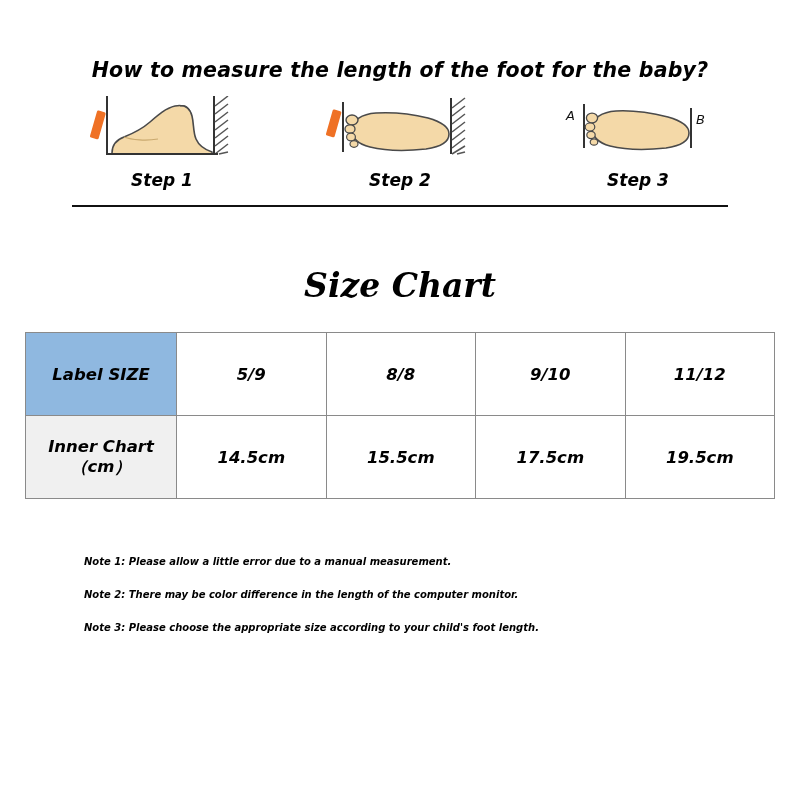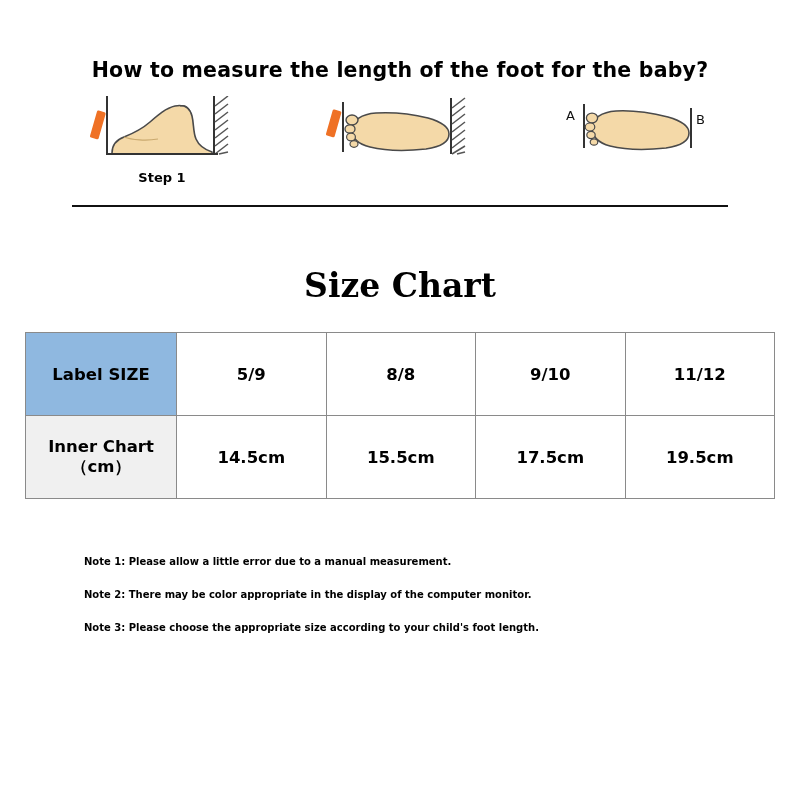--- a/index.html
+++ b/index.html
@@ -11,20 +11,21 @@
     height: 800px;
     background: #ffffff;
     font-family: "DejaVu Sans", sans-serif;
     color: #000000;
     overflow: hidden;
   }
   .page {
     position: relative;
     width: 752px;
     height: 800px;
+    font-style: italic;
   }
 
   
   .measure-block {
     position: absolute;
     left: 0;
     top: 58px;
     width: 800px;
   }
   .measure-title {
@@ -46,21 +47,21 @@
   .step {
     width: 200px;
     text-align: center;
     position: relative;
   }
   .step-art {
     height: 72px;
     position: relative;
   }
   .step-label {
-    font-size: 13px;
+    font-size: 17px;
     font-weight: bold;
     margin-top: 2px;
   }
   .divider-rule {
     position: absolute;
     left: 72px;
     top: 205px;
     width: 656px;
     height: 2px;
     background: #111;
@@ -186,36 +187,38 @@
             </g>
 
             <path d="M52 34 C52 24 62 18 76 17 C94 16 112 18 128 22 C142 26 149 31 149 38 C149 46 140 51 126 53 C108 55 86 55 70 51 C58 48 52 42 52 34 Z" fill="#f4d9a8" stroke="#4a4a4a" stroke-width="1.6"></path>
 
             <ellipse cx="52" cy="24" rx="6" ry="5" fill="#f4d9a8" stroke="#4a4a4a" stroke-width="1.4"></ellipse>
             <ellipse cx="50" cy="33" rx="5" ry="4.2" fill="#f4d9a8" stroke="#4a4a4a" stroke-width="1.3"></ellipse>
             <ellipse cx="51" cy="41" rx="4.4" ry="3.8" fill="#f4d9a8" stroke="#4a4a4a" stroke-width="1.2"></ellipse>
             <ellipse cx="54" cy="48" rx="4" ry="3.4" fill="#f4d9a8" stroke="#4a4a4a" stroke-width="1.2"></ellipse>
           </svg>
         </div>
+        <div class="step-label">Step 2</div>
       </div>
 
       <div class="step">
         <div class="step-art">
           <svg width="200" height="72" viewBox="0 0 200 72" xmlns="http://www.w3.org/2000/svg">
             <text x="28" y="24" font-family="DejaVu Sans, sans-serif" font-size="13" fill="#111">A</text>
             <text x="158" y="28" font-family="DejaVu Sans, sans-serif" font-size="13" fill="#111">B</text>
             <rect x="45" y="8" width="2" height="44" fill="#333"></rect>
             <rect x="152" y="12" width="2" height="40" fill="#333"></rect>
             <path d="M54 32 C54 22 64 16 78 15 C96 14 114 17 130 21 C144 25 151 30 151 37 C151 45 142 50 128 52 C110 54 88 54 72 50 C60 47 54 40 54 32 Z" fill="#f4d9a8" stroke="#4a4a4a" stroke-width="1.6"></path>
             <ellipse cx="54" cy="22" rx="5.6" ry="4.8" fill="#f4d9a8" stroke="#4a4a4a" stroke-width="1.3"></ellipse>
             <ellipse cx="52" cy="31" rx="4.8" ry="4" fill="#f4d9a8" stroke="#4a4a4a" stroke-width="1.2"></ellipse>
             <ellipse cx="53" cy="39" rx="4.2" ry="3.6" fill="#f4d9a8" stroke="#4a4a4a" stroke-width="1.2"></ellipse>
             <ellipse cx="56" cy="46" rx="3.8" ry="3.2" fill="#f4d9a8" stroke="#4a4a4a" stroke-width="1.2"></ellipse>
           </svg>
         </div>
+        <div class="step-label">Step 3</div>
       </div>
 
     </div>
   </div>
 
   <div class="divider-rule"></div>
 
   <div class="size-chart-title">Size Chart</div>
 
   <table class="size-table">
@@ -232,17 +235,17 @@
       <td>14.5cm</td>
       <td>15.5cm</td>
       <td>17.5cm</td>
       <td>19.5cm</td>
     </tr>
   </tbody>
     </table>
 
   <div class="notes">
     <div class="note-line">Note 1: Please allow a little error due to a manual measurement.</div>
-    <div class="note-line">Note 2: There may be color appropriate in the display of the computer monitor.</div>
+    <div class="note-line">Note 2: There may be color difference in the length of the computer monitor.</div>
     <div class="note-line">Note 3: Please choose the appropriate size according to your child's foot length.</div>
   </div>
 
 </div>
 
 </body></html>

